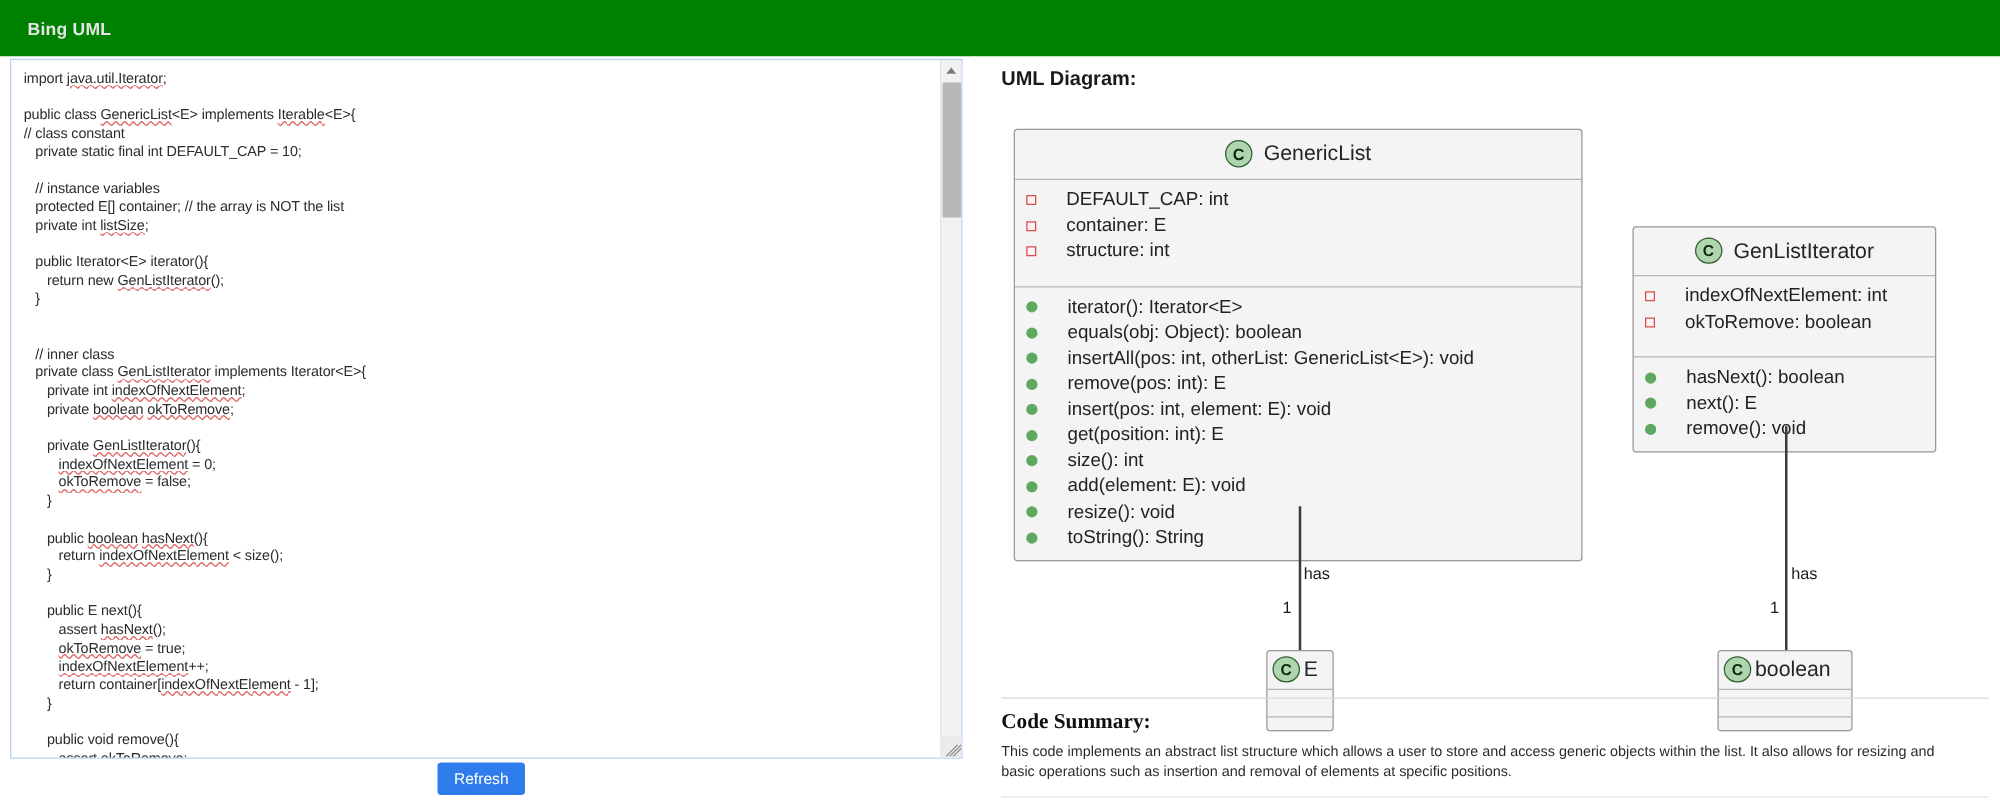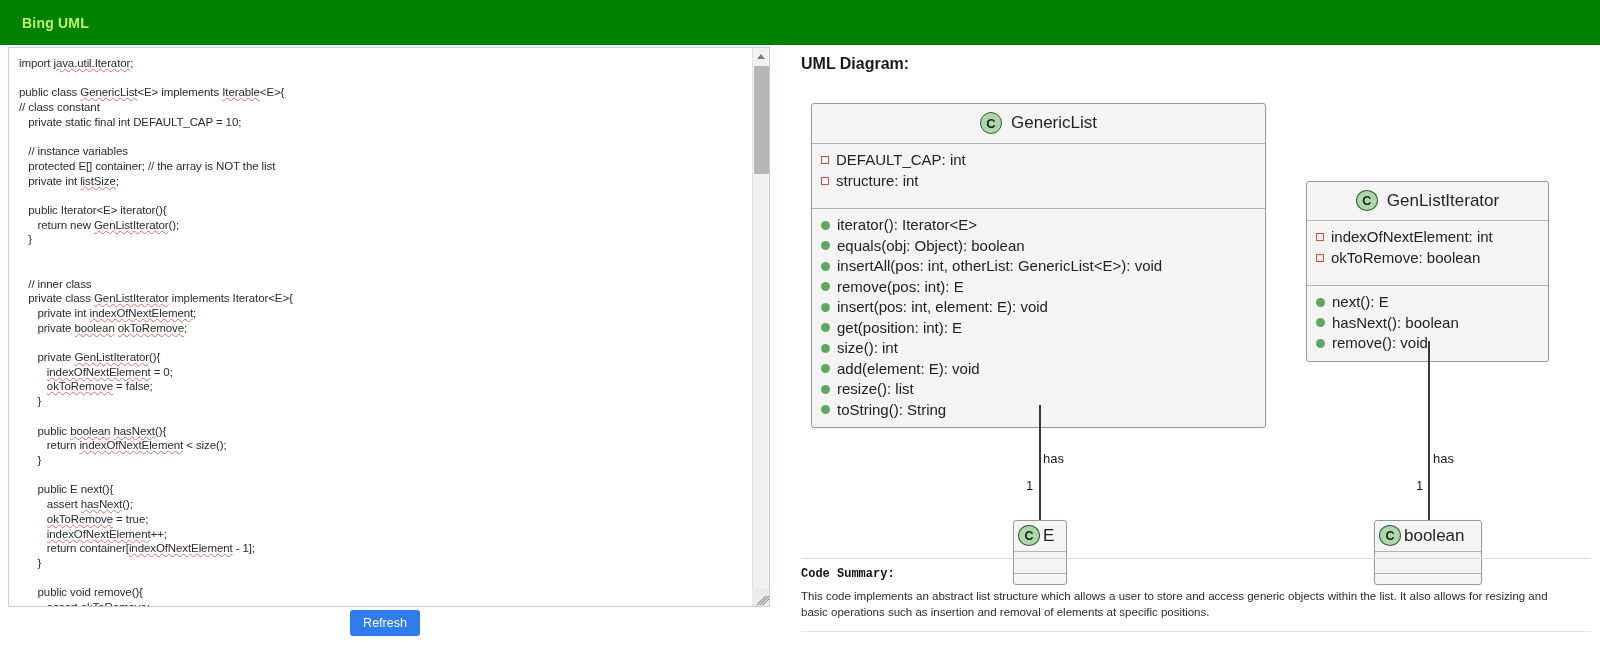--- a/index.html
+++ b/index.html
@@ -14,21 +14,21 @@
 
   
   .appbar {
     height: 45px;
     background: #008000;
     display: flex;
     align-items: center;
     padding: 0 22px;
   }
   .appbar-title {
-    color: #bef264;
+    color: #e5e5e5;
     font-size: 14px;
     font-weight: bold;
     letter-spacing: 0.2px;
   }
 
   
   .workspace {
     display: flex;
     width: 1600px;
     height: 604px;
@@ -194,21 +194,21 @@
     color: #242424;
     font-family: "Liberation Sans", sans-serif;
   }
   .uml-section {
     padding: 6px 0 7px 0;
   }
   .uml-section + .uml-section { border-top: 1px solid #b5b5b5; margin-top: 10px; }
   .uml-row {
     display: flex;
     align-items: center;
-    gap: 7px;
+    gap: 24px;
     padding: 1px 8px 1px 9px;
     font-size: 15px;
     color: #222222;
     line-height: 18.5px;
     white-space: nowrap;
     font-family: "Liberation Sans", sans-serif;
   }
   .marker-attr {
     width: 8px; height: 8px;
     border: 1.5px solid #d34d4d;
@@ -237,24 +237,24 @@
   }
 
   
   .summary-wrap {
     position: relative;
     width: 790px;
     border-top: 1px solid #d8d8d8;
     padding-top: 8px;
   }
   .summary-title {
-    font-size: 12px;
+    font-size: 17px;
     color: #111111;
     margin: 0 0 7px 0;
-    font-family: Liberation Mono, monospace;
+    font-family: Liberation Serif, serif;
   }
   .summary-text {
     font-size: 11.5px;
     color: #2b2b2b;
     line-height: 16px;
     margin: 0;
     max-width: 760px;
     font-family: "Liberation Sans", sans-serif;
   }
   .summary-rule {
@@ -344,20 +344,24 @@
           <span class="c-icon">C</span>
           <span class="uml-title">GenericList</span>
         </div>
         <div class="uml-section">
           <div class="uml-row">
             <span class="marker-attr"></span>
             <span>DEFAULT_CAP: int</span>
           </div>
           <div class="uml-row">
             <span class="marker-attr"></span>
+            <span>container: E</span>
+          </div>
+          <div class="uml-row">
+            <span class="marker-attr"></span>
             <span>structure: int</span>
           </div>
         </div>
         <div class="uml-section">
           <div class="uml-row">
             <span class="marker-method"></span>
             <span>iterator(): Iterator&lt;E&gt;</span>
           </div>
           <div class="uml-row">
             <span class="marker-method"></span>
@@ -382,21 +386,21 @@
           <div class="uml-row">
             <span class="marker-method"></span>
             <span>size(): int</span>
           </div>
           <div class="uml-row">
             <span class="marker-method"></span>
             <span>add(element: E): void</span>
           </div>
           <div class="uml-row">
             <span class="marker-method"></span>
-            <span>resize(): list</span>
+            <span>resize(): void</span>
           </div>
           <div class="uml-row">
             <span class="marker-method"></span>
             <span>toString(): String</span>
           </div>
         </div>
       </div>
 
       <div class="uml-box" style="left:505px; top:108px; width:243px;">
         <div class="uml-header">
@@ -409,25 +413,25 @@
             <span>indexOfNextElement: int</span>
           </div>
           <div class="uml-row">
             <span class="marker-attr"></span>
             <span>okToRemove: boolean</span>
           </div>
         </div>
         <div class="uml-section">
           <div class="uml-row">
             <span class="marker-method"></span>
+            <span>hasNext(): boolean</span>
+          </div>
+          <div class="uml-row">
+            <span class="marker-method"></span>
             <span>next(): E</span>
-          </div>
-          <div class="uml-row">
-            <span class="marker-method"></span>
-            <span>hasNext(): boolean</span>
           </div>
           <div class="uml-row">
             <span class="marker-method"></span>
             <span>remove(): void</span>
           </div>
         </div>
       </div>
 
       <div class="conn-line" style="left:238px; top:332px; height:116px;"></div>
       <div class="conn-label" style="left:242px; top:378px;">has</div>

